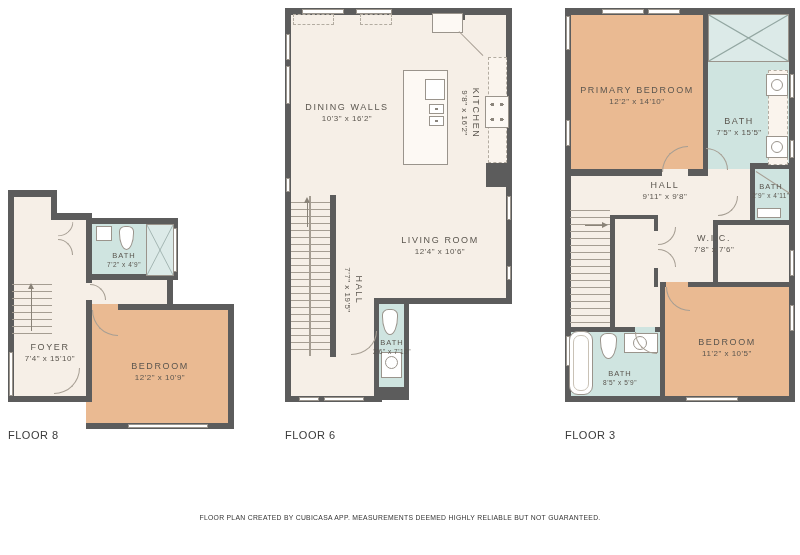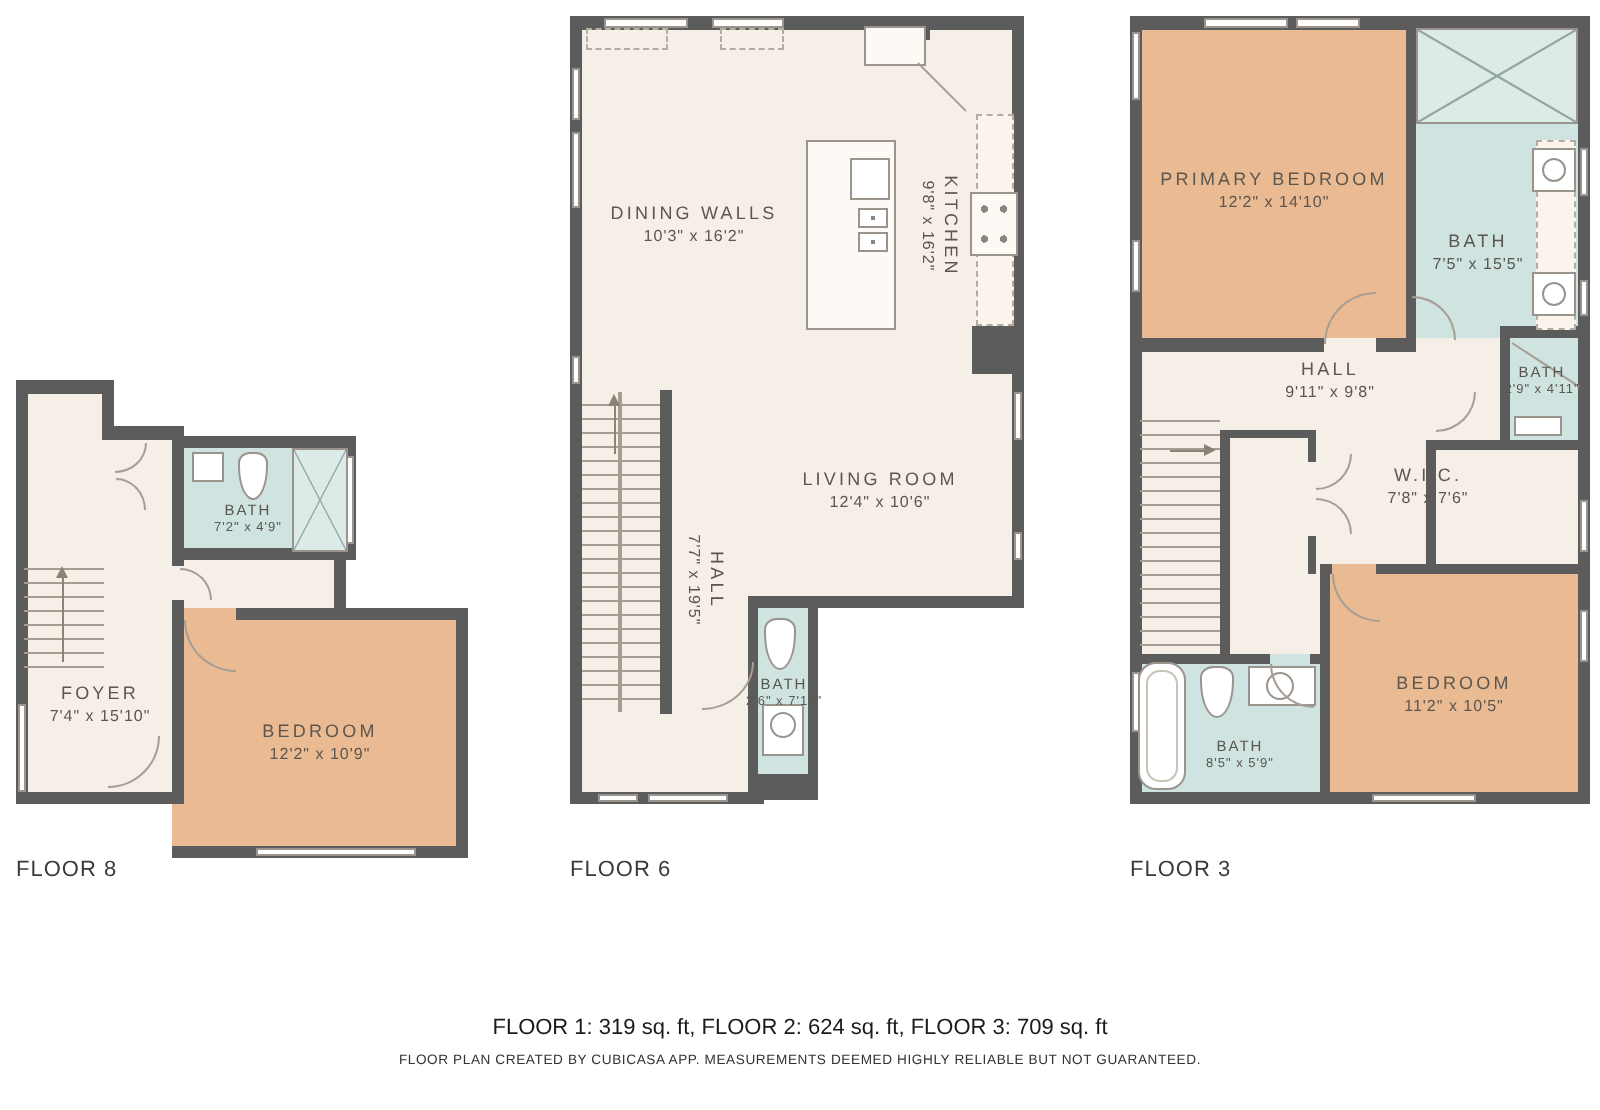--- a/index.html
+++ b/index.html
@@ -280,17 +280,16 @@
       <div class="rdims">11'2" x 10'5"</div>
     </div>
     <div class="rlabel sm" style="left:620px;top:377px;">
       <div class="rname">BATH</div>
       <div class="rdims">8'5" x 5'9"</div>
     </div>
     <div class="floor-label" style="left:565px;top:429px;">FLOOR 3</div>
   </div>
 
   <div class="summary">
-    <div class="line">FLOOR 1: 319 sq. ft, FLOOR 2: 624 sq. ft, FLOOR 3: 709 sq. ft</div>
     <div class="disclaimer">FLOOR PLAN CREATED BY CUBICASA APP. MEASUREMENTS DEEMED HIGHLY RELIABLE BUT NOT GUARANTEED.</div>
   </div>
 
 </div>
 
 </body></html>

